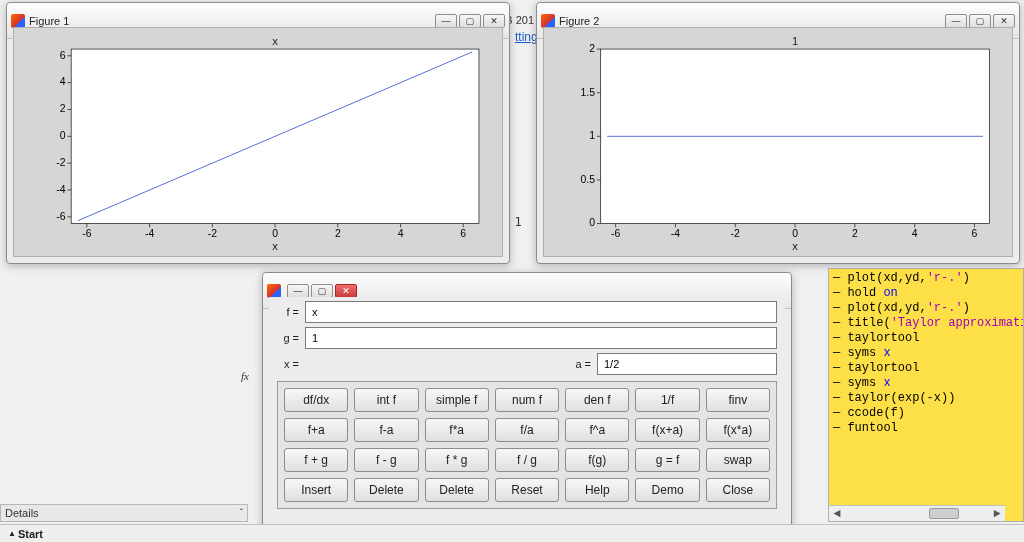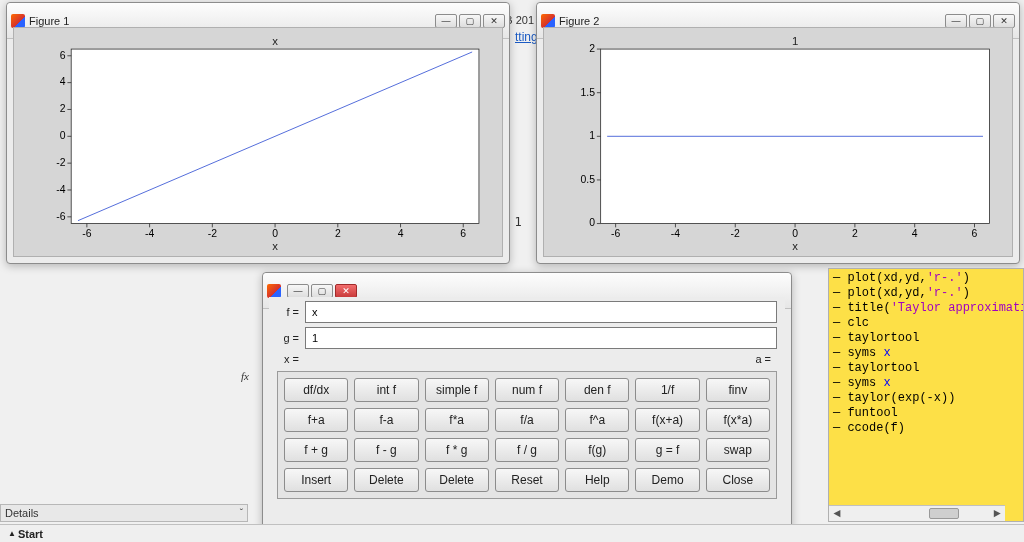--- a/index.html
+++ b/index.html
@@ -256,20 +256,23 @@
     <div class="form-row">
       <span class="lbl">g =</span>
       <div class="txt">
           <input id="g-input" value="1" style="">
         </div>
     </div>
     <div class="form-row">
       <span class="lbl">x =</span>
       <span style="flex:1"></span>
       <span class="lbl">a =</span>
+      <div class="txt" style="flex:0 0 180px;">
+          <input value="1/2" style="">
+        </div>
     </div>
     <div class="btn-grid" id="btn-grid">
         <div class="pbtn">df/dx</div>
         <div class="pbtn">int f</div>
         <div class="pbtn">simple f</div>
         <div class="pbtn">num f</div>
         <div class="pbtn">den f</div>
         <div class="pbtn">1/f</div>
         <div class="pbtn">finv</div>
         <div class="pbtn">f+a</div>
@@ -293,30 +296,30 @@
         <div class="pbtn">Help</div>
         <div class="pbtn">Demo</div>
         <div class="pbtn">Close</div>
       </div>
   </div>
 </div>
 
 <div class="codepane">
   <div id="code-lines">
       <div class="codeline"><span class="dash">— </span><span>plot(xd,yd,</span><span class="str">'r-.'</span><span>)</span></div>
+      <div class="codeline"><span class="dash">— </span><span>hold </span><span class="kw-on">on</span></div>
       <div class="codeline"><span class="dash">— </span><span>plot(xd,yd,</span><span class="str">'r-.'</span><span>)</span></div>
       <div class="codeline"><span class="dash">— </span><span>title(</span><span class="str">'Taylor approximation vs. ac</span></div>
-      <div class="codeline"><span class="dash">— </span><span>clc</span></div>
       <div class="codeline"><span class="dash">— </span><span>taylortool</span></div>
       <div class="codeline"><span class="dash">— </span><span>syms </span><span class="kw-on">x</span></div>
       <div class="codeline"><span class="dash">— </span><span>taylortool</span></div>
       <div class="codeline"><span class="dash">— </span><span>syms </span><span class="kw-on">x</span></div>
       <div class="codeline"><span class="dash">— </span><span>taylor(exp(-x))</span></div>
+      <div class="codeline"><span class="dash">— </span><span>ccode(f)</span></div>
       <div class="codeline"><span class="dash">— </span><span>funtool</span></div>
-      <div class="codeline"><span class="dash">— </span><span>ccode(f)</span></div>
     </div>
   <div class="hscroll">
     <div class="arrow left">◄</div>
     <div class="thumb"></div>
     <div class="arrow right">►</div>
   </div>
 </div>
 
 <div class="details">
   <span>Details</span>

